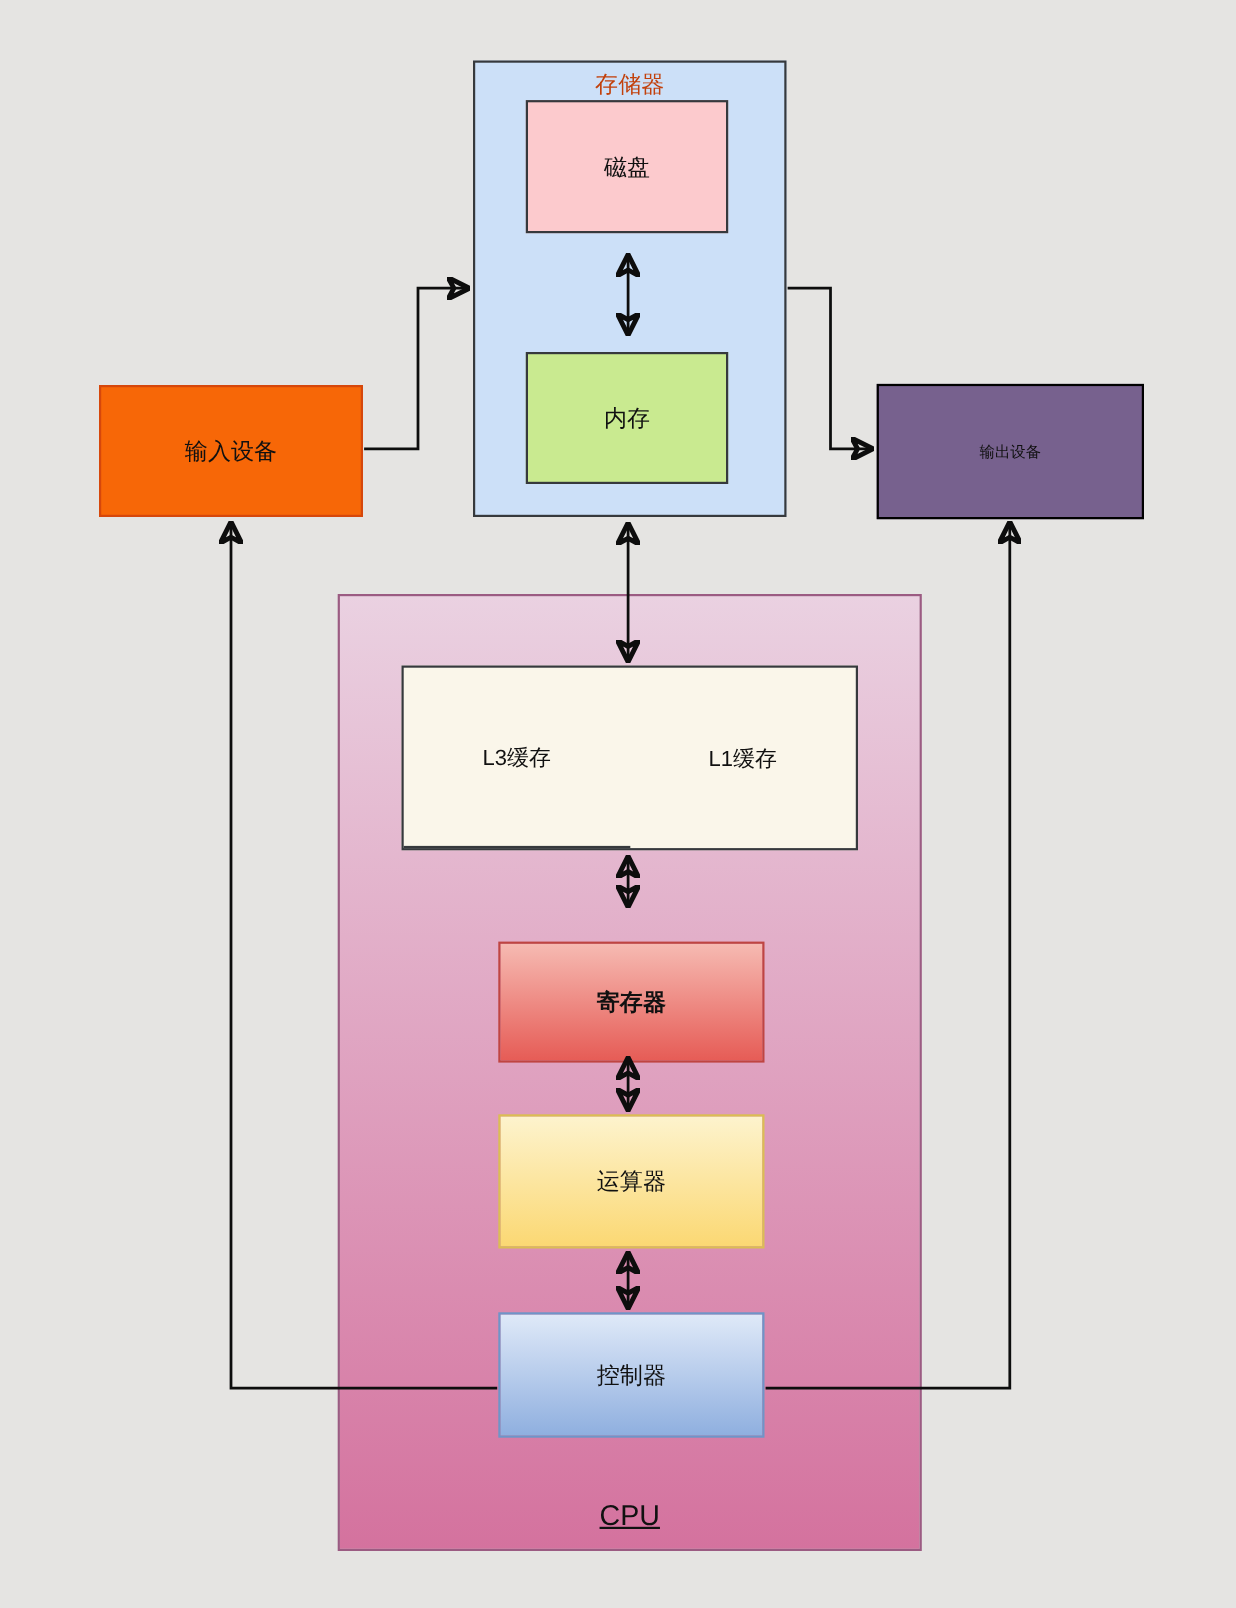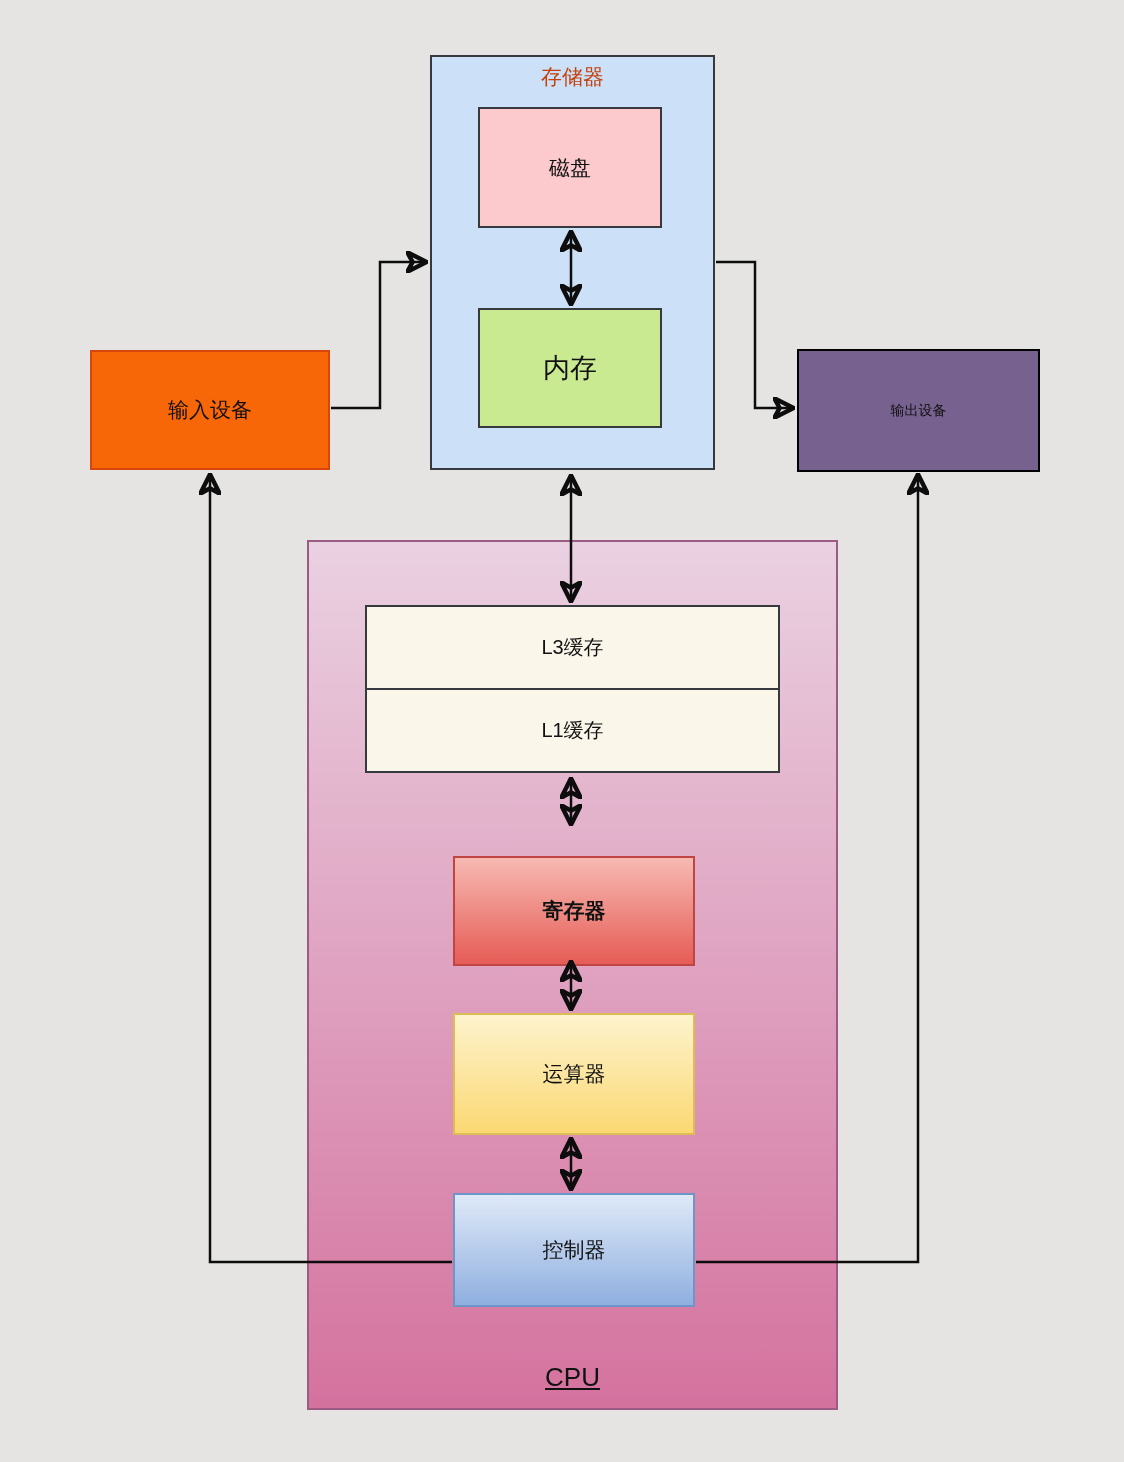--- a/index.html
+++ b/index.html
@@ -9,37 +9,37 @@
     font-family:"Liberation Sans","DejaVu Sans",sans-serif;
     position:relative;
     overflow:hidden;
   }
   .shape{position:absolute;box-sizing:border-box;display:flex;align-items:center;justify-content:center;}
   .shape .lbl{color:#111;text-align:center;}
 
   
   .storage{left:430px;top:55px;width:285px;height:415px;background:#cce0f8;border:2px solid #36393d;}
   .storage-label{position:absolute;left:430px;top:63px;width:285px;text-align:center;font-size:21px;color:#c2410c;}
-  .disk{left:478px;top:107px;width:184px;height:121px;background:#fccacd;border:2px solid #36393d;font-size:21px;}
-  .ram{left:478px;top:308px;width:184px;height:120px;background:#c9ea90;border:2px solid #36393d;font-size:27px;}
+  .disk{left:478px;top:91px;width:184px;height:121px;background:#fccacd;border:2px solid #36393d;font-size:21px;}
+  .ram{left:478px;top:320px;width:184px;height:120px;background:#c9ea90;border:2px solid #36393d;font-size:21px;}
 
   
   .input-dev{left:90px;top:350px;width:240px;height:120px;background:#f76707;border:2px solid #d6470b;font-size:21px;}
   .output-dev{left:797px;top:349px;width:243px;height:123px;background:#77618e;border:2px solid #000000;font-size:14px;}
 
   
   .cpu{left:307px;top:540px;width:531px;height:870px;
        background:linear-gradient(to bottom,#ead1e1 0%,#d4729e 100%);
        border:2px solid #9b5b82;}
   .cpu-label{position:absolute;left:307px;top:1362px;width:531px;text-align:center;font-size:26px;color:#111;text-decoration:underline;}
 
   
   .cache-stack{position:absolute;left:365px;top:605px;width:415px;height:168px;
        border:2px solid #36393d;background:#faf6ea;box-sizing:border-box;
-       display:flex;flex-direction:column;}
+       display:flex;flex-direction:row;}
   .cache-row{flex:1;display:flex;align-items:center;justify-content:center;
        border-bottom:2px solid #36393d;font-size:20px;color:#111;box-sizing:border-box;}
   .cache-row:last-child{border-bottom:none;}
 
   
   .register{left:453px;top:856px;width:242px;height:110px;
        background:linear-gradient(to bottom,#f6bab2 0%,#e65c56 100%);
        border:2px solid #bf4542;font-size:21px;font-weight:bold;}
   .alu{left:453px;top:1013px;width:242px;height:122px;
        background:linear-gradient(to bottom,#fdf3cd 0%,#fbd873 100%);

